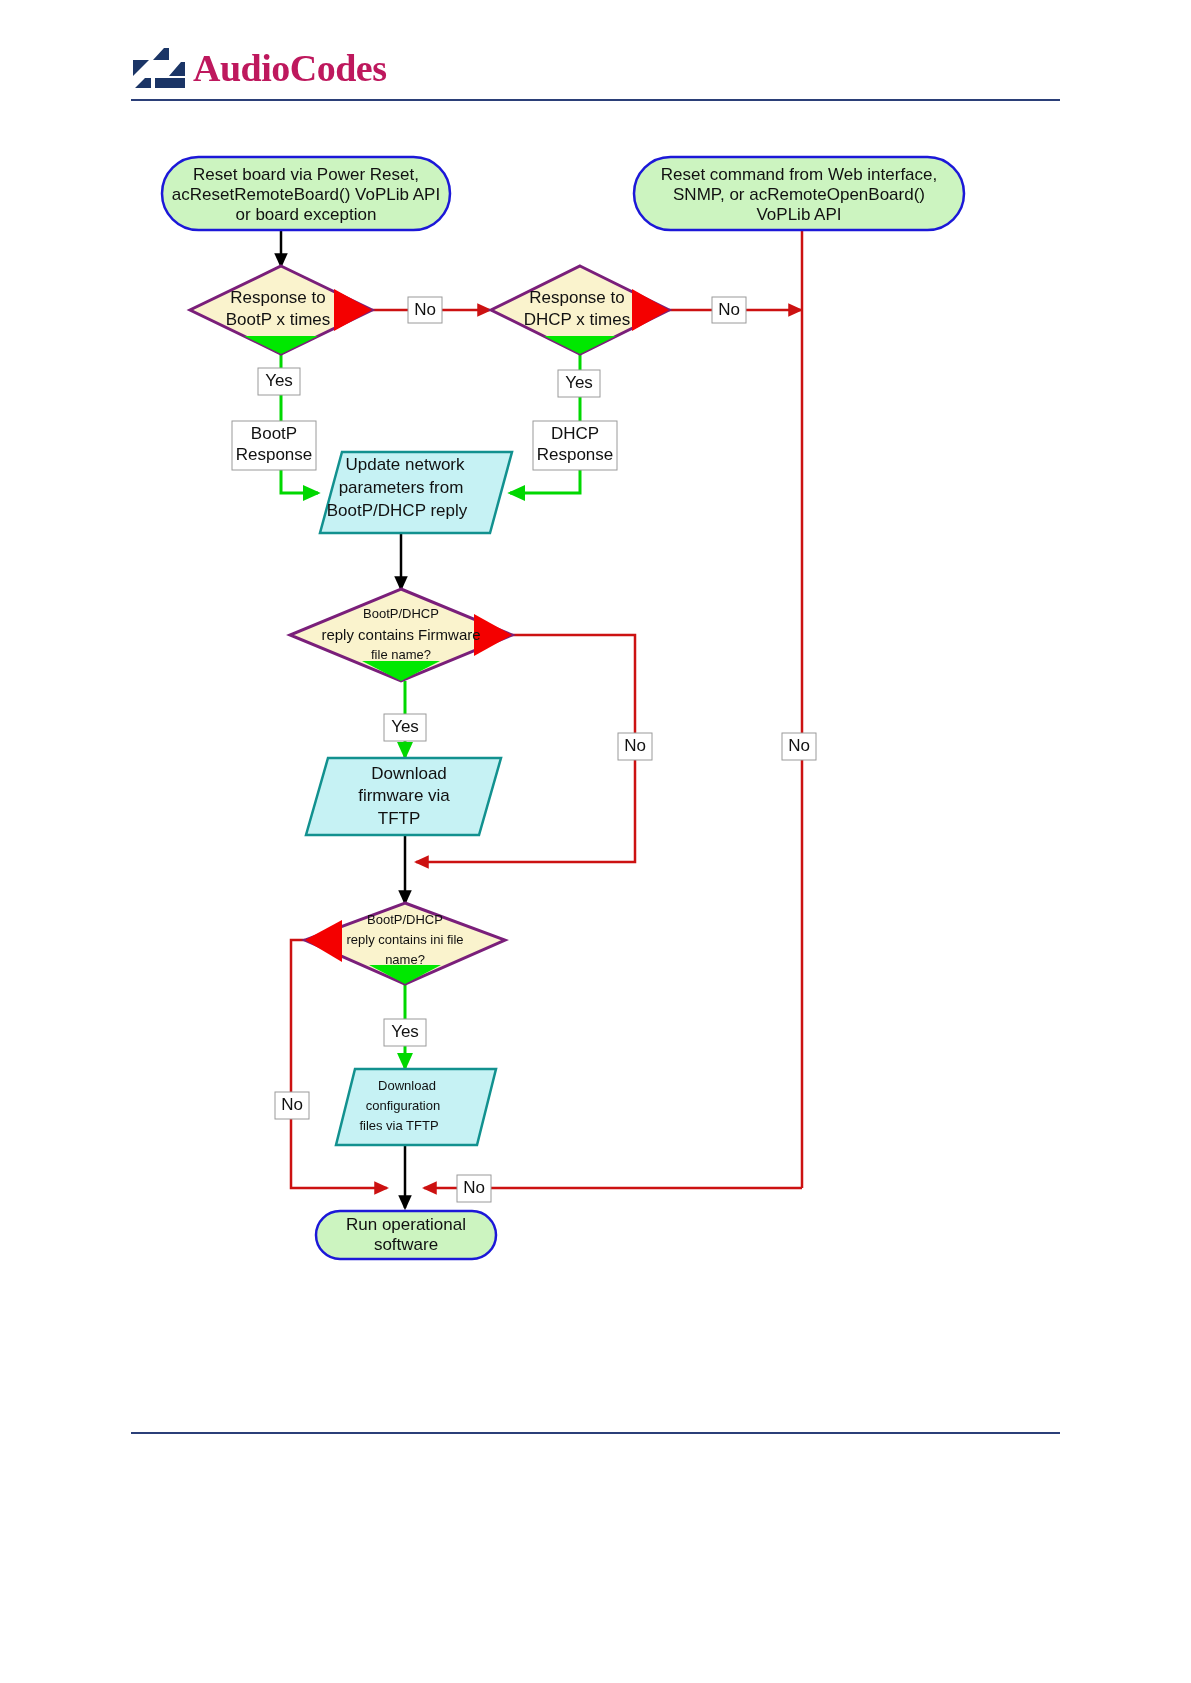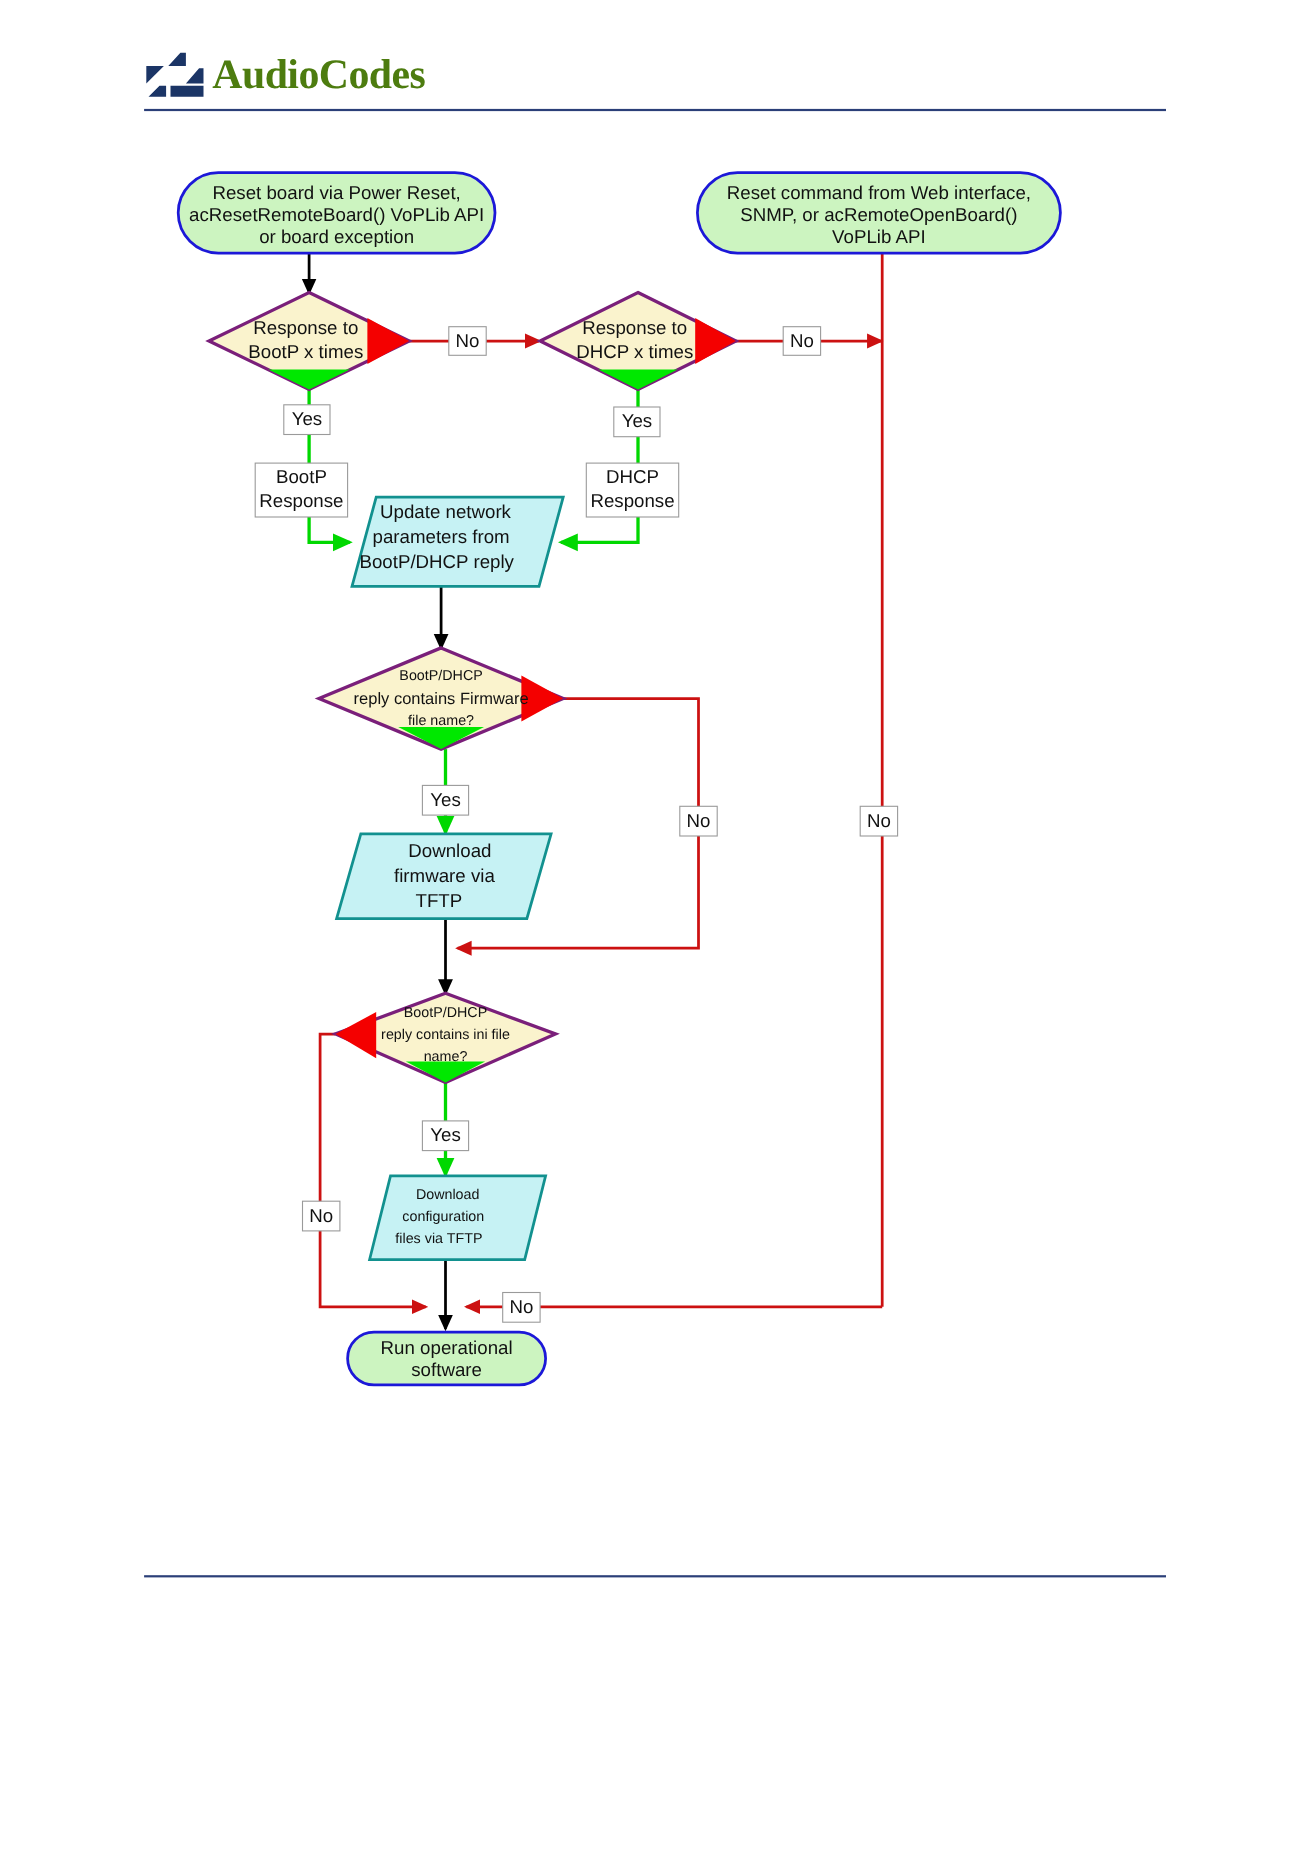--- a/index.html
+++ b/index.html
@@ -39,21 +39,21 @@
   .logo-mark {
     width: 56px;
     height: 44px;
     position: relative;
     margin-right: 6px;
   }
   .logo-text {
     font-family: "Liberation Serif", serif;
     font-size: 38px;
     font-weight: bold;
-    color: #4d7c0f;
+    color: #be185d;
     letter-spacing: -0.5px;
     line-height: 1;
     white-space: nowrap;
   }
   .header-rule {
     position: absolute;
     left: 131px;
     top: 99px;
     width: 929px;
     height: 2px;

